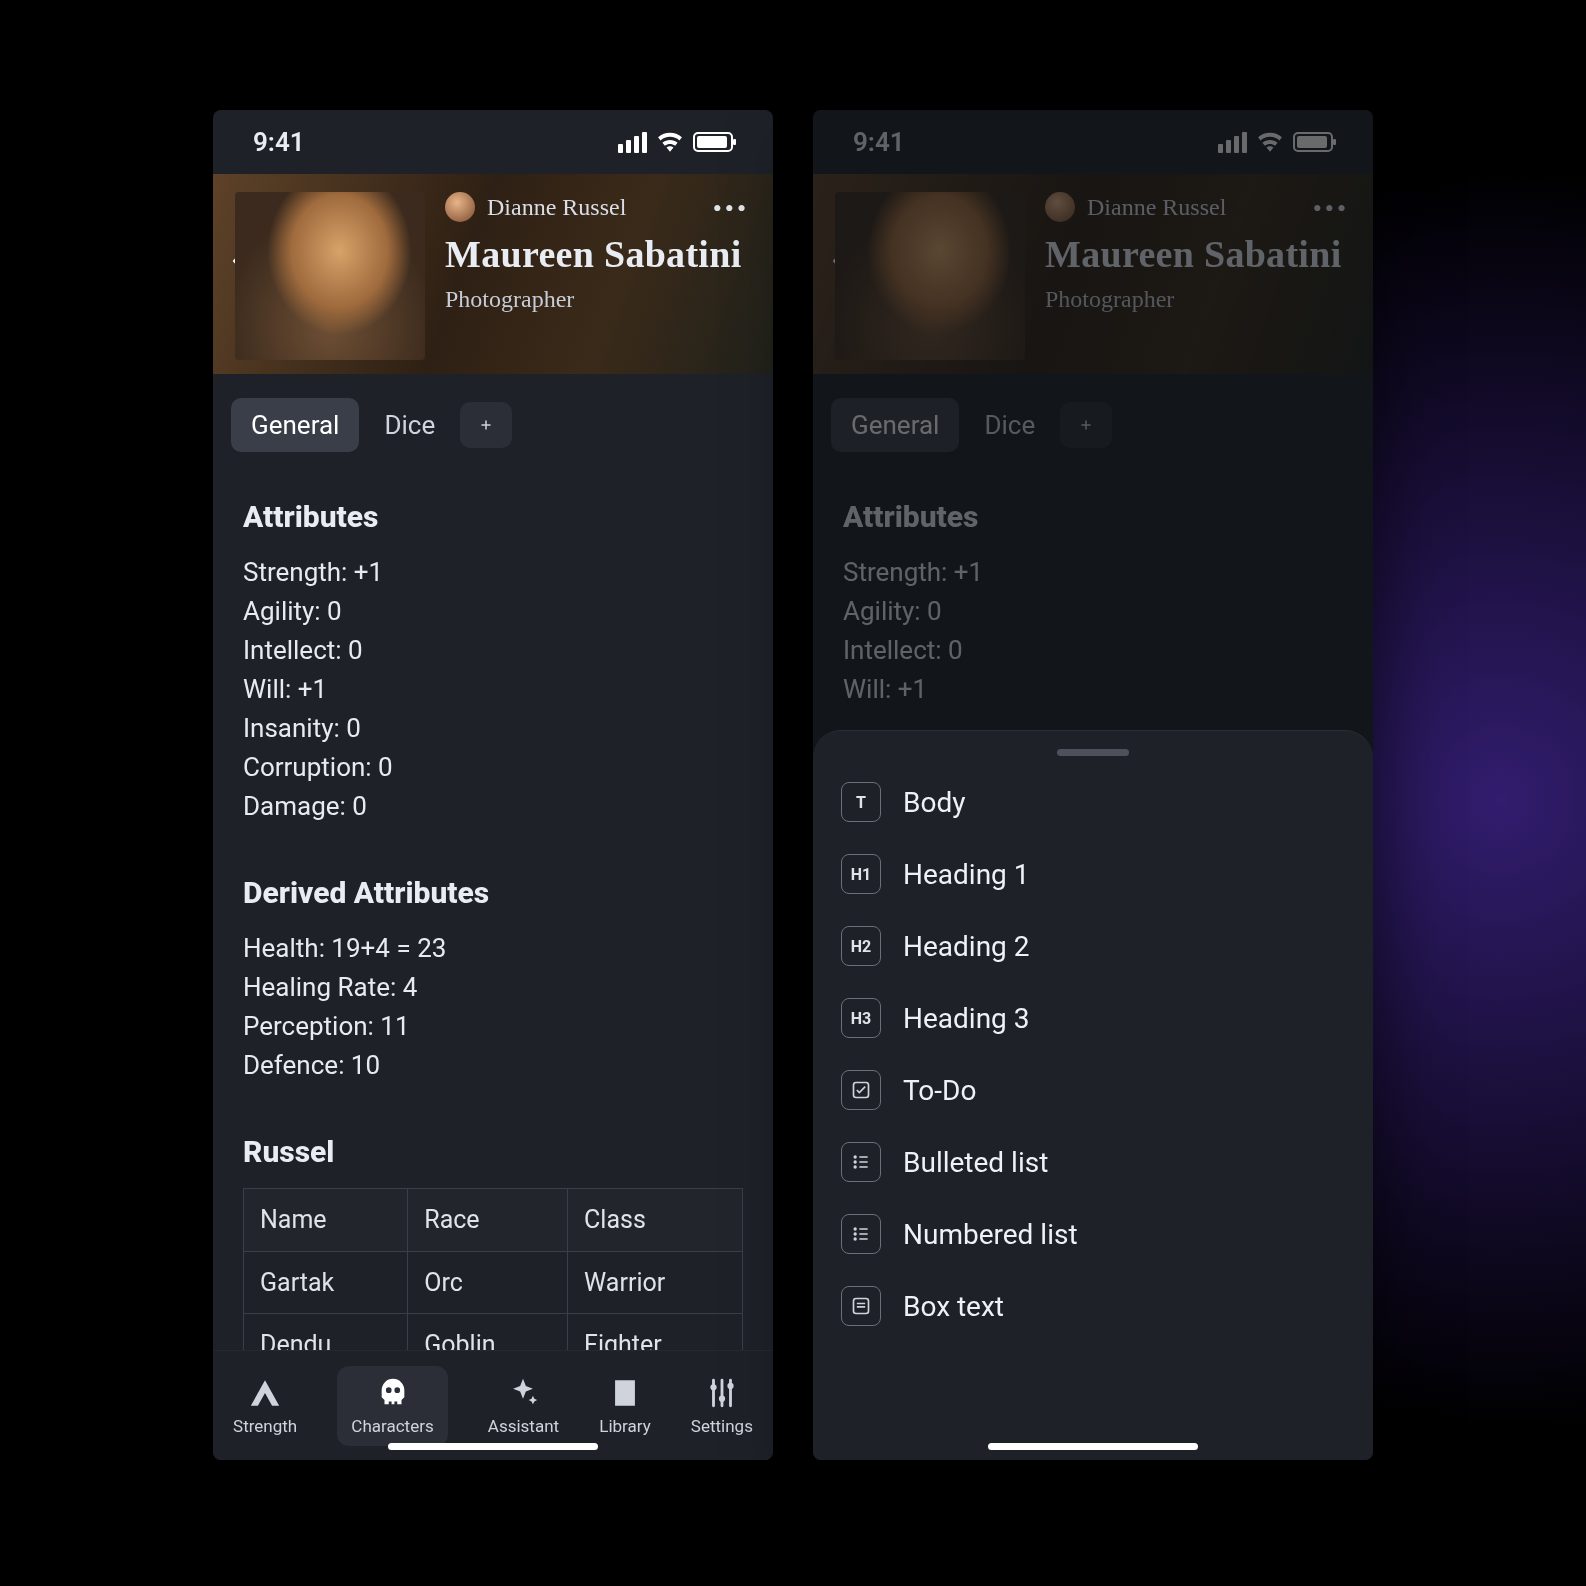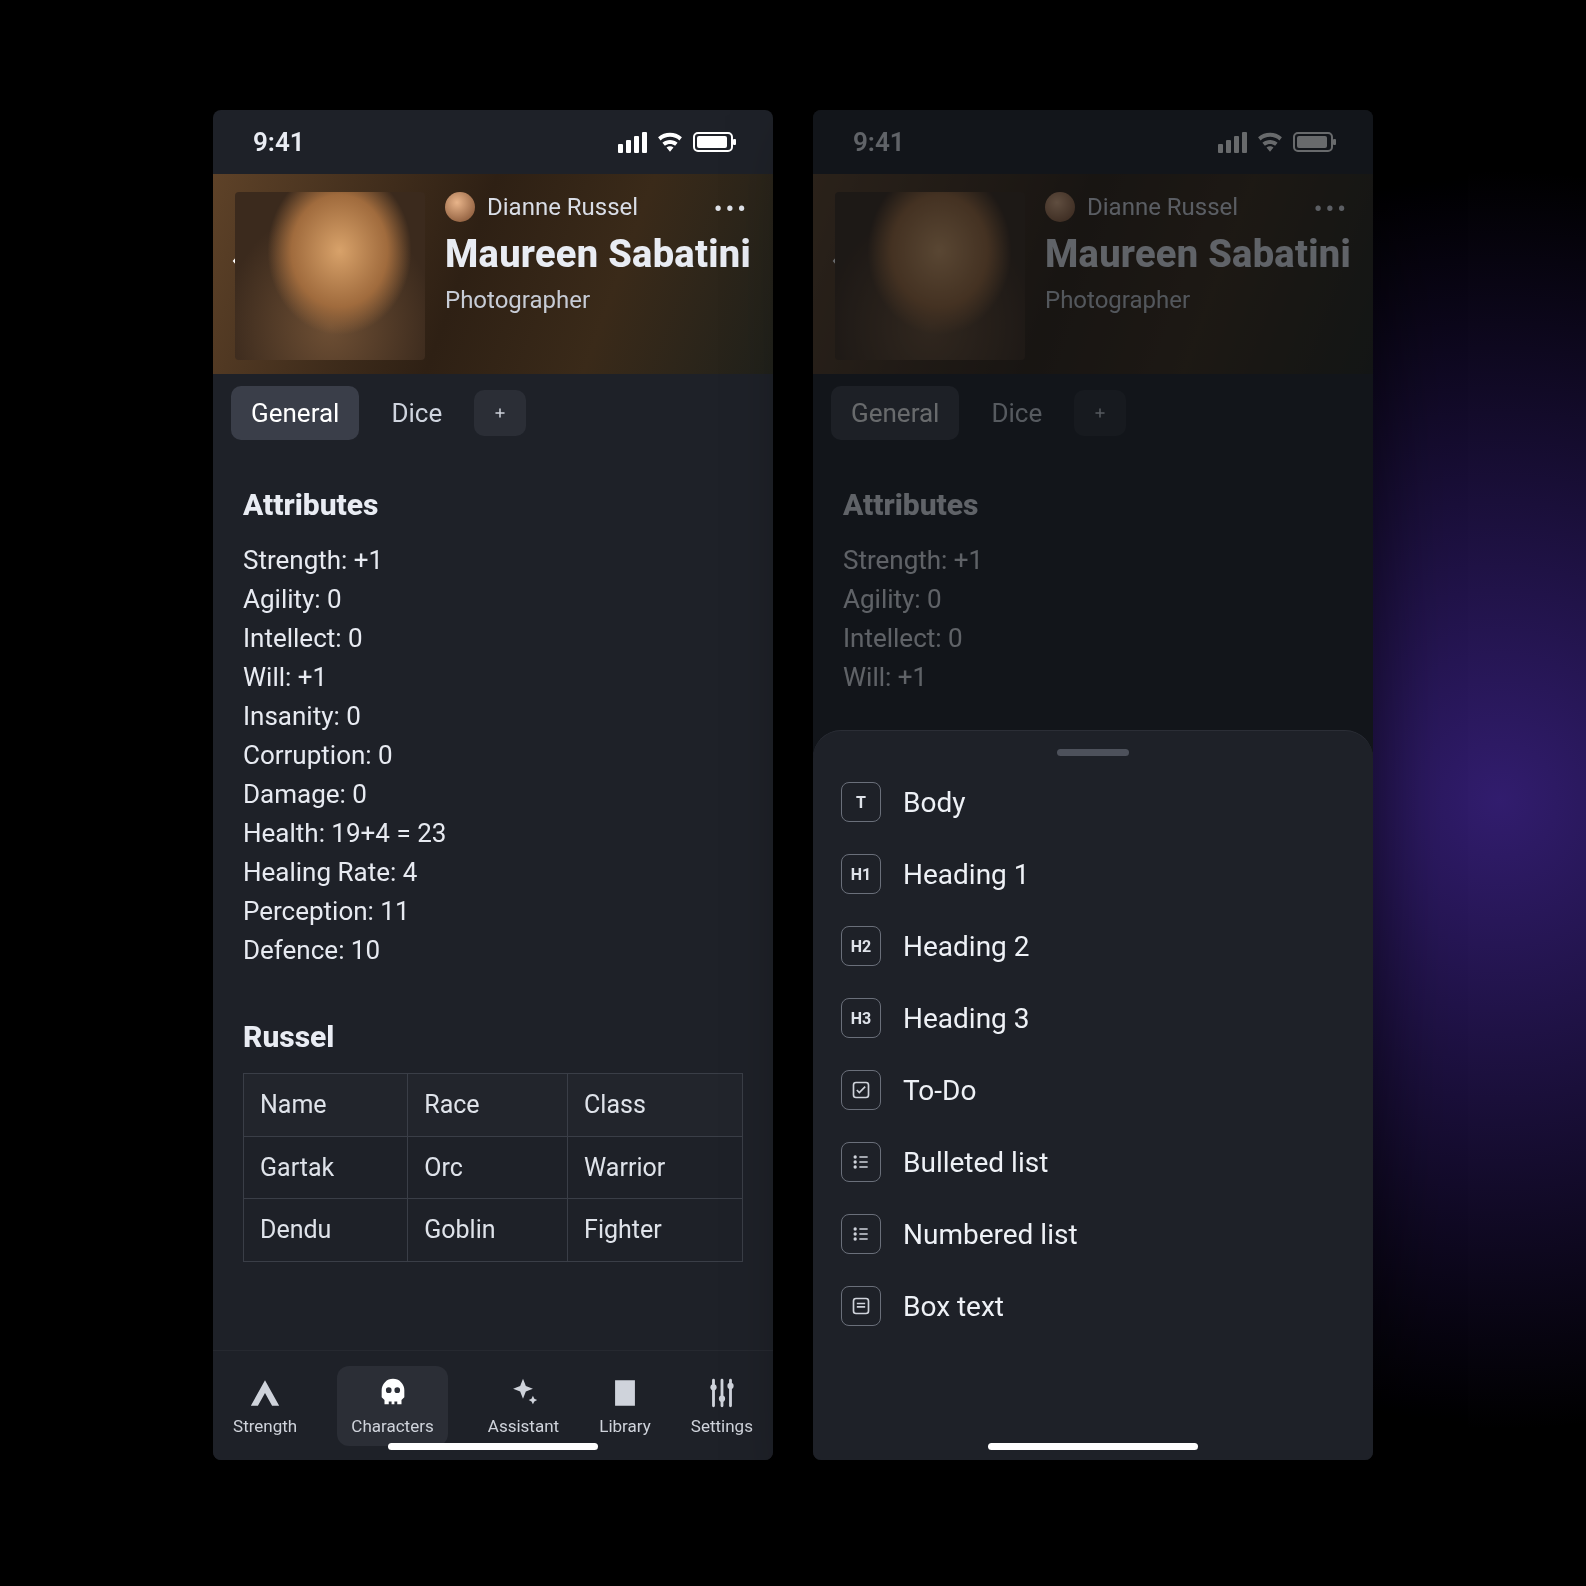--- a/index.html
+++ b/index.html
@@ -52,42 +52,42 @@
   .sig span:nth-child(3){height:17px;}
   .sig span:nth-child(4){height:21px;}
   .wifi{width:26px;height:20px;}
   .batt{width:40px;height:20px;border:2px solid #fff;border-radius:5px;position:relative;}
   .batt:after{content:"";position:absolute;right:-5px;top:5px;width:3px;height:6px;background:#fff;border-radius:1px;}
   .batt i{position:absolute;left:2px;top:2px;bottom:2px;right:4px;background:#fff;border-radius:2px;}
   
   .hero{
     position:relative;height:200px;
     background:linear-gradient(110deg,#5e4228,#2e2014 45%,#3a2a19 70%,#20211b);
-    display:flex;padding:18px 22px 14px 22px;
+    display:flex;padding:18px 22px 14px 22px;font-family:Liberation Serif, serif;
   }
   .hero .back{
     position:absolute;left:18px;top:70px;color:#fff;
   }
   .portrait{
     width:190px;height:100%;border-radius:4px;
     background:
       radial-gradient(120px 140px at 55% 35%, #d8a26a 0%, #a06b3d 40%, transparent 60%),
       radial-gradient(150px 170px at 50% 80%, #6e4f34 0%, #3b2a1d 70%),
       #2a2018;
     flex:0 0 auto;margin-right:20px;
     position:relative;overflow:hidden;
   }
   .hero-body{flex:1;display:flex;flex-direction:column;gap:10px;}
   .owner{display:flex;align-items:center;gap:12px;color:#d9dde6;font-size:24px;}
   .avatar-dot{width:30px;height:30px;border-radius:50%;background:radial-gradient(circle at 40% 35%,#e8b48a,#7a4a2c);} 
   .title{font-weight:800;font-size:38px;letter-spacing:.3px;}
   .sub{font-size:24px;color:#c7ccd6;}
   .kebab{position:absolute;right:24px;top:20px;color:#dfe3ea;letter-spacing:3px;font-size:26px;}
   
-  .tabs{display:flex;gap:12px;padding:12px 18px;align-items:center;}
+  .tabs{display:flex;gap:5px;padding:12px 18px;align-items:center;margin-top:12px;}
   .chip{padding:12px 20px;border-radius:10px;font-size:26px;color:#cfd4de;background:transparent;}
   .chip.active{background:#3a3e49;color:#fff;}
   .chip.plus{width:52px;display:flex;align-items:center;justify-content:center;background:#2b2e36;color:#c8ccd6;}
   
   .content{padding:10px 30px 0 30px;font-size:26px;line-height:1.5;}
   .h2{font-weight:800;font-size:30px;margin:44px 0 14px 0;}
   .h2.first{margin-top:20px;}
   .line{color:#e7eaf1;}
   table.tbl{width:100%;border-collapse:collapse;margin-top:12px;}
   table.tbl th,table.tbl td{
@@ -180,20 +180,21 @@
     <div class="content">
       <div class="h2 first">Attributes</div>
       <div class="line">Strength: +1</div>
       <div class="line">Agility: 0</div>
       <div class="line">Intellect:  0</div>
       <div class="line">Will:  +1</div>
       <div class="line">Insanity: 0</div>
       <div class="line">Corruption: 0</div>
       <div class="line">Damage: 0</div>
 
+      <div class="h2">Derived Attributes</div>
       <div class="line">Health: 19+4 = 23</div>
       <div class="line">Healing Rate: 4</div>
       <div class="line">Perception: 11</div>
       <div class="line">Defence: 10</div>
 
       <div class="h2">Russel</div>
       <table class="tbl">
         <tbody>
             <tr>
           <th>Name</th>

